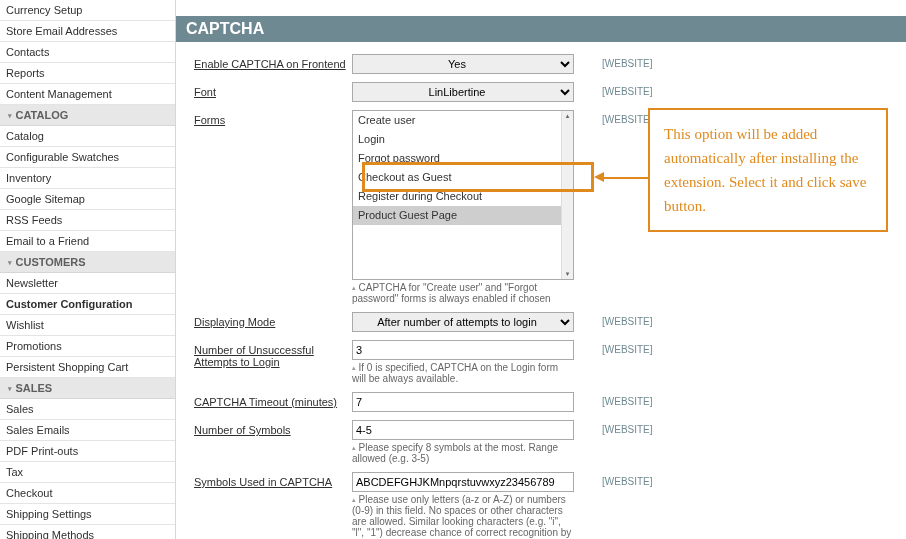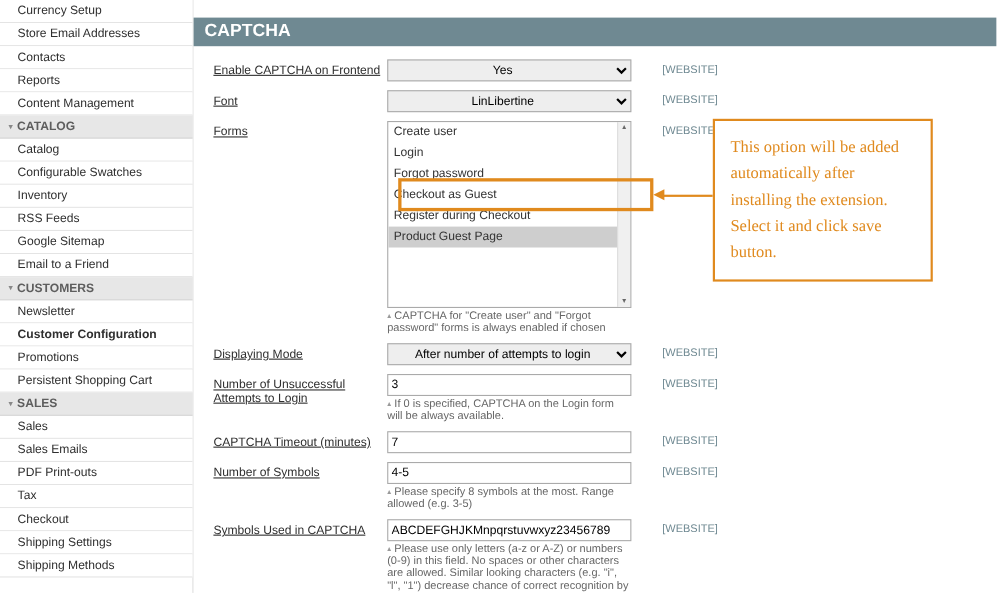--- a/index.html
+++ b/index.html
@@ -1,19 +1,19 @@
 <!DOCTYPE html>
 <html><head>
 <meta charset="utf-8">
 <style>
 * { box-sizing: border-box; margin: 0; padding: 0; }
 body { font-family: Arial, Helvetica, sans-serif; font-size: 11px; color: #2f2f2f; background: #fff; }
 .page { display: flex; width: 906px; height: 539px; overflow: hidden; }
 .sidebar { width: 176px; background: #fff; border-right: 1px solid #d6d6d6; flex-shrink: 0; }
-.sidebar-item { padding: 4px 16px; border-bottom: 1px solid #e4e4e4; color: #2f2f2f; cursor: pointer; background: #fff; }
+.sidebar-item { padding: 4px 6px; border-bottom: 1px solid #e4e4e4; color: #2f2f2f; cursor: pointer; background: #fff; }
 .sidebar-item.active { font-weight: bold; background: #fff; }
 .sidebar-head { padding: 4px 8px; background: #e7e7e7; border-bottom: 1px solid #d6d6d6; color: #5e5e5e; font-weight: bold; position: relative; }
 .sidebar-head::before { content: "▾"; font-size: 7px; color: #888; margin-right: 4px; position: relative; top: -1px; }
 .main { flex: 1; background: #fff; padding: 0; position: relative; }
 .section-bar { background: #6f8992; color: #fff; padding: 4px 10px; font-size: 16px; font-weight: bold; margin: 16px 0 12px 0; }
 .form-area { padding: 0 10px 0 18px; }
 .row { display: flex; align-items: flex-start; margin-bottom: 8px; }
 .label { width: 158px; padding-top: 4px; color: #2f2f2f; text-decoration: underline; }
 .field { width: 222px; }
 .field select, .field input { width: 222px; border: 1px solid #aaa; background: #fff; font-size: 11px; padding: 2px 3px; height: 20px; }
@@ -22,49 +22,50 @@
 .listbox .scroll-area { width: 210px; height: 168px; overflow: hidden; }
 .listbox .option { padding: 2px 5px; font-size: 11px; color: #333; line-height: 15px; }
 .listbox .option.selected { background: #cecece; }
 .listbox .scrollbar { position: absolute; right: 0; top: 0; bottom: 0; width: 12px; background: #f0f0f0; border-left: 1px solid #ddd; }
 .listbox .scrollbar::before { content: "▴"; display:block; font-size:7px; text-align:center; color:#666; line-height:10px; }
 .listbox .scrollbar::after { content: "▾"; display:block; font-size:7px; text-align:center; color:#666; position:absolute; bottom:0; width:100%; line-height:10px; }
 .hint { font-size: 10px; color: #666; padding: 2px 0 0 0; position: relative; }
 .hint::before { content: "▴"; font-size: 7px; color: #999; margin-right: 3px; position: relative; top: -1px; }
 .scope { color: #6f8992; font-size: 10px; margin-left: 28px; padding-top: 4px; white-space: nowrap; }
 .highlight-box { position: absolute; border: 3px solid #e08a1e; pointer-events: none; }
-.callout { position: absolute; border: 2px solid #e08a1e; background: #fff; padding: 12px 14px; color: #e08a1e; font-family: Georgia, serif; font-size: 15px; line-height: 1.6; width: 200px; }
+.callout { position: absolute; border: 2px solid #e08a1e; background: #fff; padding: 12px 14px; color: #e08a1e; font-family: Georgia, serif; font-size: 15px; line-height: 1.6; width: 240px; }
 .arrow-line { position: absolute; border-top: 2px solid #e08a1e; }
 .arrow-head { position: absolute; width: 0; height: 0; border-top: 5px solid transparent; border-bottom: 5px solid transparent; border-right: 10px solid #e08a1e; }
 </style>
 </head>
 <body>
 
 <div class="page">
   <div class="sidebar">
     <div id="g0">
         <div class="sidebar-item">Currency Setup</div>
         <div class="sidebar-item">Store Email Addresses</div>
         <div class="sidebar-item">Contacts</div>
         <div class="sidebar-item">Reports</div>
         <div class="sidebar-item">Content Management</div>
       </div>
     <div class="sidebar-head">CATALOG</div>
     <div id="g1">
         <div class="sidebar-item">Catalog</div>
         <div class="sidebar-item">Configurable Swatches</div>
         <div class="sidebar-item">Inventory</div>
+        <div class="sidebar-item">Google Sitemap</div>
         <div class="sidebar-item">RSS Feeds</div>
-        <div class="sidebar-item">Google Sitemap</div>
         <div class="sidebar-item">Email to a Friend</div>
       </div>
     <div class="sidebar-head">CUSTOMERS</div>
     <div id="g2">
         <div class="sidebar-item">Newsletter</div>
         <div class="sidebar-item active">Customer Configuration</div>
+        <div class="sidebar-item">Wishlist</div>
         <div class="sidebar-item">Promotions</div>
         <div class="sidebar-item">Persistent Shopping Cart</div>
       </div>
     <div class="sidebar-head">SALES</div>
     <div id="g3">
         <div class="sidebar-item">Sales</div>
         <div class="sidebar-item">Sales Emails</div>
         <div class="sidebar-item">PDF Print-outs</div>
         <div class="sidebar-item">Tax</div>
         <div class="sidebar-item">Checkout</div>

